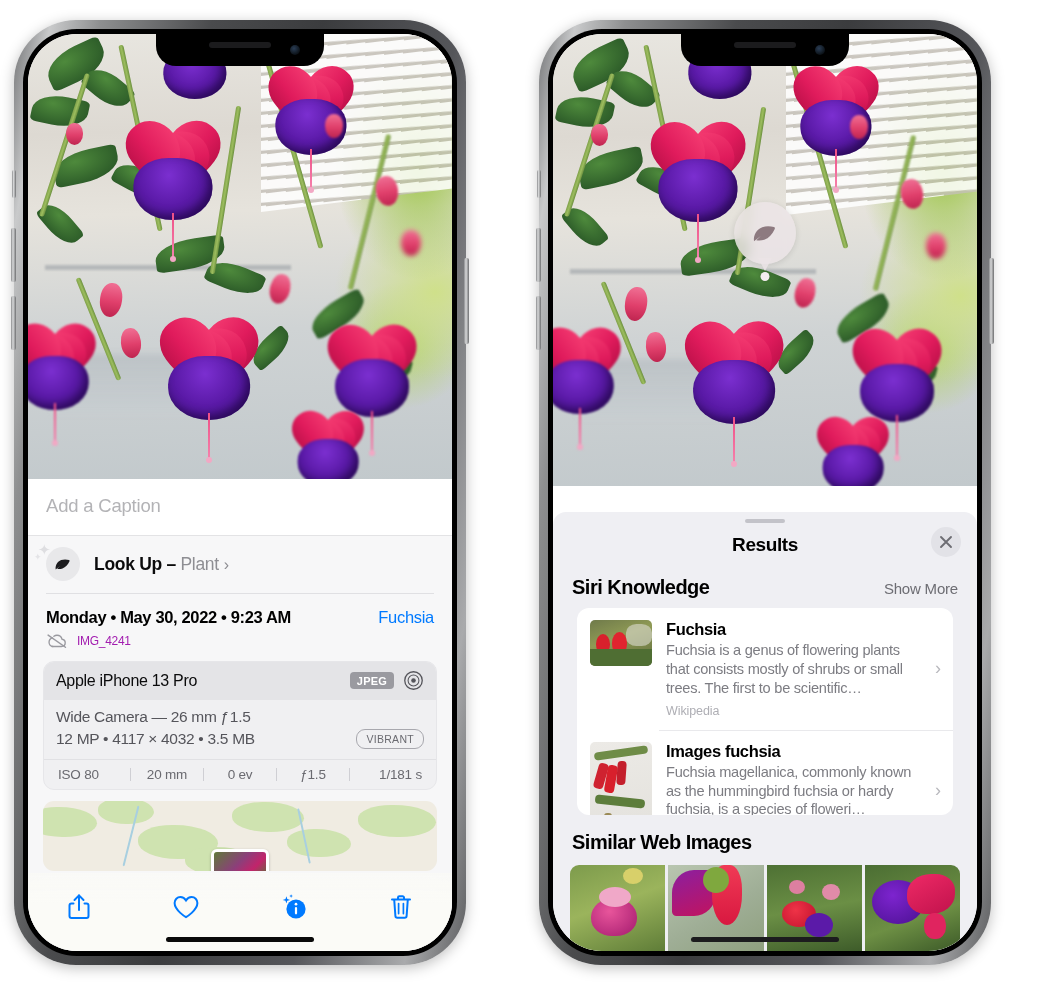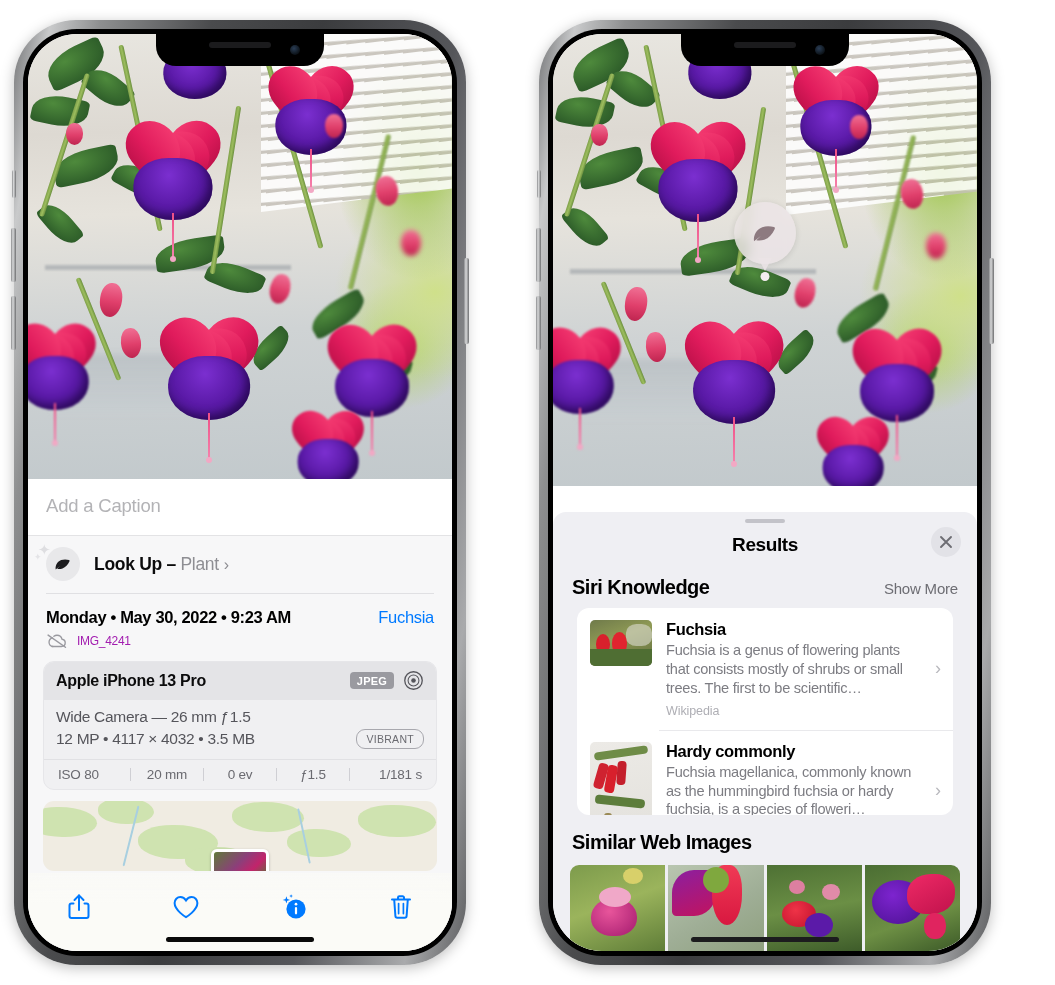--- a/index.html
+++ b/index.html
@@ -210,21 +210,21 @@
   .file-name { font-size: 12px; color: #a21caf; letter-spacing: -.3px; }
 
   .meta-card {
     margin: 0 15px; border-radius: 11px; overflow: hidden;
     background: #f0f0f2; border: 1px solid #e6e6e9;
   }
   .meta-head {
     display:flex; align-items:center; justify-content:space-between;
     background:#e4e4e7; padding: 8px 12px 9px 12px;
   }
-  .meta-dev { font-size: 16px; font-weight: 700; color:#0b0b0c; letter-spacing:-.3px; }
+  .meta-dev { font-size: 16px; font-weight: 400; color:#0b0b0c; letter-spacing:-.3px; }
   .meta-head-right { display:flex; align-items:center; gap:9px; }
   .tag-jpeg {
     background:#9a9aa0; color:#fff; font-size:11px; font-weight:700;
     padding: 2.5px 7px; border-radius: 4px; letter-spacing:.2px;
   }
   .aperture-ico { width:21px; height:21px; }
 
   .meta-body { padding: 8px 12px 10px 12px; border-bottom:1px solid #e1e1e4; }
   .meta-line1 { font-size: 15.5px; color:#55555b; letter-spacing:-.3px; }
   .meta-line2row { display:flex; align-items:center; justify-content:space-between; margin-top:3px; }
@@ -743,21 +743,21 @@
               <div class="know-thumb thumb-b">
                 <div style="position:absolute;left:6%;top:8%;width:54px;height:8px;background:#6f8c47;border-radius:4px;transform:rotate(-8deg)"></div>
                 <div style="position:absolute;left:10%;top:22%;width:10px;height:26px;background:#cf2230;border-radius:4px;transform:rotate(16deg)"></div>
                 <div style="position:absolute;left:26%;top:24%;width:10px;height:28px;background:#d8202c;border-radius:4px;transform:rotate(10deg)"></div>
                 <div style="position:absolute;left:44%;top:20%;width:9px;height:24px;background:#c41f2c;border-radius:4px;transform:rotate(4deg)"></div>
                 <div style="position:absolute;left:8%;top:58%;width:50px;height:9px;background:#5d7d3b;border-radius:4px;transform:rotate(6deg)"></div>
                 <div style="position:absolute;left:22%;top:74%;width:8px;height:20px;background:#9a8a55;border-radius:3px"></div>
                 <div style="position:absolute;left:38%;top:76%;width:7px;height:18px;background:#a89462;border-radius:3px"></div>
               </div>
               <div class="know-txt">
-                <div class="know-title">Hardy commonly</div>
+                <div class="know-title">Images fuchsia</div>
                 <div class="know-desc">Fuchsia magellanica, commonly known as the hummingbird fuchsia or hardy fuchsia, is a species of floweri…</div>
                 <div class="know-src">Wikipedia</div>
               </div>
               <div class="know-chev">›</div>
             </div>
           </div>
 
           <div class="sec-head" style="padding-top:16px;padding-bottom:7px;">
             <div class="sec-title">Similar Web Images</div>
           </div>

